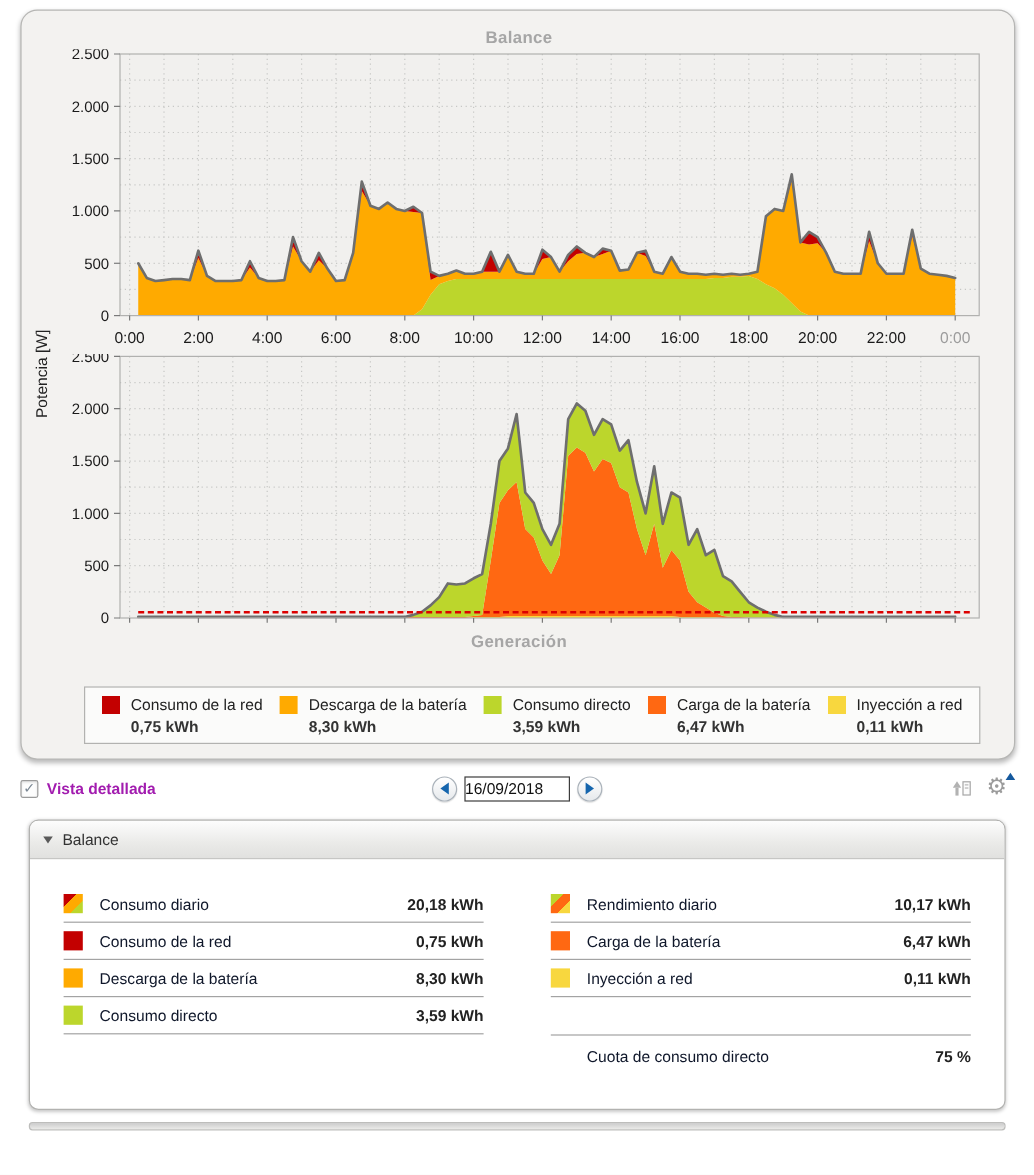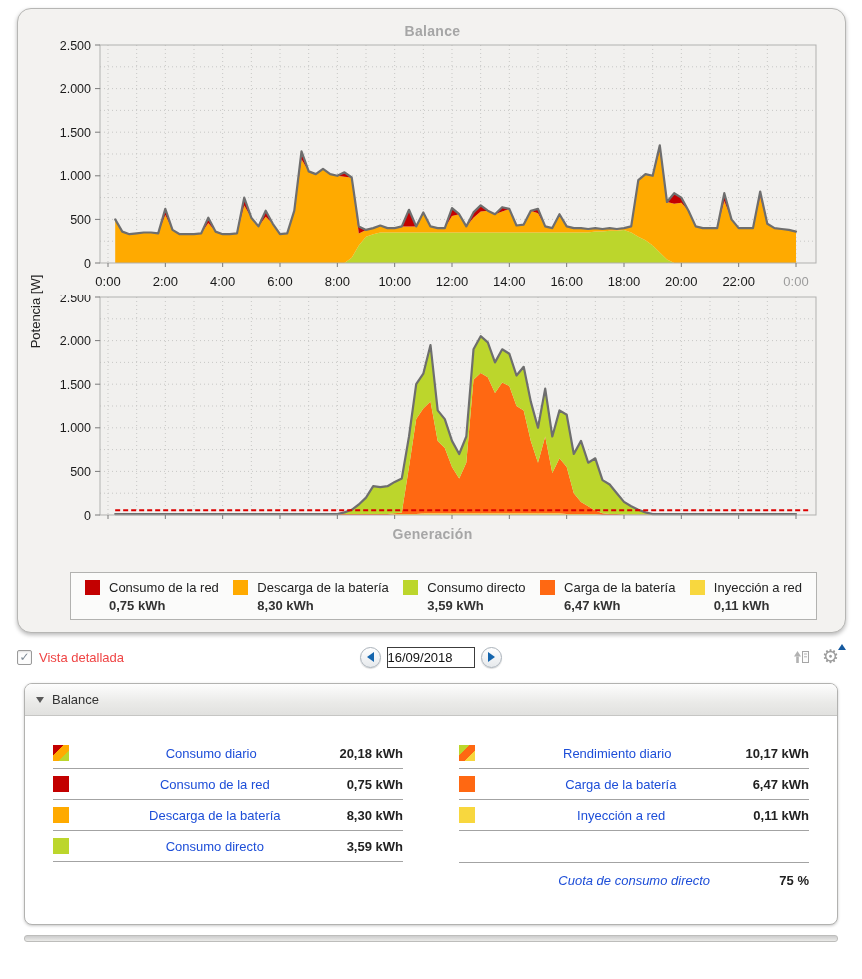--- a/index.html
+++ b/index.html
@@ -49,21 +49,21 @@
     position:relative;margin:10px 18px 0 17px;height:28px;
     display:flex;align-items:center;
   }
   .chk-wrap{display:flex;align-items:center;gap:7px;cursor:default;}
   .chk{
     width:15px;height:15px;border:1px solid #9a9a9a;border-radius:2px;background:#fdfdfd;
     display:inline-flex;align-items:center;justify-content:center;
     font-size:12px;color:#7b8894;line-height:1;box-shadow:inset 0 1px 2px rgba(0,0,0,.12);
   }
   .chk i{font-style:normal;}
-  .chk-label{font-size:13px;color:#ef4444;}
+  .chk-label{font-size:13px;color:#a21caf;font-weight:bold;}
   .datenav{
     position:absolute;left:50%;transform:translateX(-50%);
     display:flex;align-items:center;gap:6px;
   }
   .navbtn{
     width:21px;height:21px;border-radius:50%;border:1px solid #aab2ba;
     background:linear-gradient(#ffffff,#e6e9ec);display:flex;align-items:center;justify-content:center;
     padding:0;cursor:pointer;box-shadow:0 1px 1px rgba(0,0,0,.15);
   }
   .tri{width:0;height:0;border-style:solid;display:block;}
@@ -91,25 +91,25 @@
     display:flex;align-items:center;gap:8px;padding:8px 11px;
     background:linear-gradient(#fdfdfd,#eaeae8 60%,#e1e1df);
     border-bottom:1px solid #c6c6c4;font-size:13px;font-weight:normal;color:#333;
     cursor:pointer;
   }
   .btri{width:0;height:0;border-style:solid;border-width:6px 4.5px 0 4.5px;border-color:#5a5a5a transparent transparent transparent;}
   .bal-body{display:flex;gap:56px;padding:22px 28px 26px;}
   .bal-col{flex:1;}
   .bal-row{display:flex;align-items:center;height:31px;border-bottom:1px solid #a3a3a3;}
   .bal-sw{width:16px;height:16px;margin-right:14px;flex:none;}
-  .bal-lab{flex:1;font-size:13px;color:#1d4ed8;text-align:center;}
+  .bal-lab{flex:1;font-size:13px;color:#0f172a;}
   .bal-val{font-size:13px;font-weight:bold;color:#222;white-space:nowrap;}
   .bal-spacer{height:31px;}
   .bal-quota{display:flex;align-items:center;height:36px;border-top:1px solid #a3a3a3;}
-  .bal-quota .bal-lab{padding-left:30px;font-style:italic;}
+  .bal-quota .bal-lab{padding-left:30px;}
 
   .next-panel-bar{
     margin:10px 24px 0;height:7px;border:1px solid #bdbdbb;border-radius:3px;
     background:linear-gradient(#cccccc,#ebebe9);cursor:pointer;
   }
 </style>
 </head>
 <body>
 
 <div class="chart-card">

